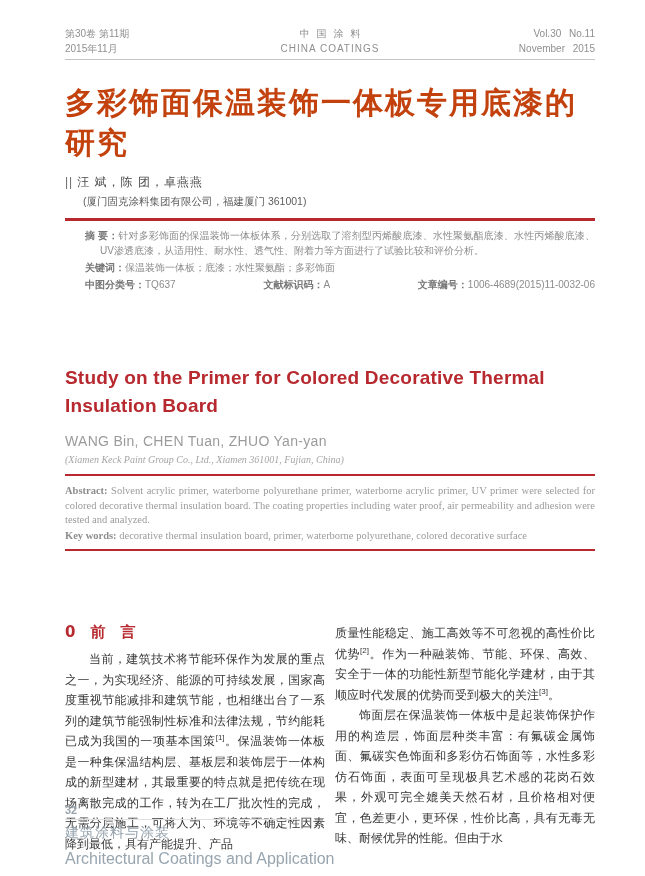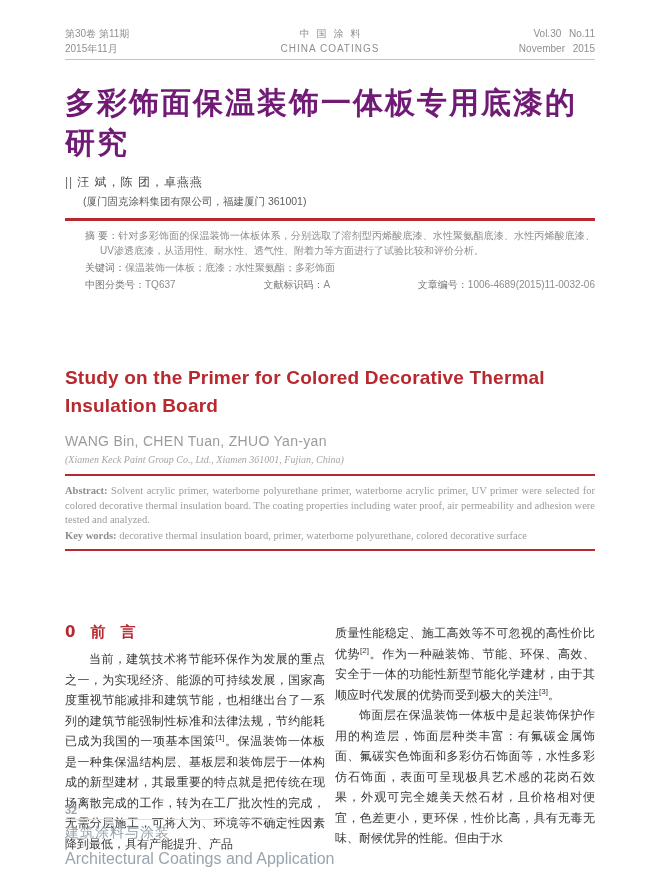--- a/index.html
+++ b/index.html
@@ -20,30 +20,30 @@
   .jh-right{width:150px;text-align:right;}
   .jname-cn{letter-spacing:7px;margin-right:-7px;}
   .jname-en{letter-spacing:1px;}
   .jh-en{word-spacing:5px;}
   .jh-rule{height:1px;background:#c4c4c4;margin-top:3px;}
   .doi{font-family:"Liberation Serif","DejaVu Serif",serif;font-size:9.5px;color:#4a4a4a;
     margin-top:3px;letter-spacing:0.2px;}
   
   .title-cn{
     margin:23px 0 0 0;font-size:30px;line-height:40px;font-weight:bold;
-    color:#701a75;letter-spacing:2px;max-width:530px;
+    color:#c2410c;letter-spacing:2px;max-width:530px;
     font-family:"DejaVu Sans","Liberation Sans",sans-serif;
   }
   .authors-cn{margin-top:11px;font-size:12px;color:#4c4c4c;letter-spacing:1px;}
   .authors-cn .marker{color:#6a6a6a;margin-right:4px;}
   .aff-cn{margin-top:4px;margin-left:18px;font-size:10.5px;color:#5c5c5c;}
   .rule-thick{height:3px;background:#b7292f;margin-top:9px;}
   
   .abs-cn{margin-top:7px;margin-left:20px;color:#8c8c8c;font-size:10px;line-height:15px;}
-  .abs-cn .lbl{color:#767676;font-weight:normal;}
+  .abs-cn .lbl{color:#767676;font-weight:bold;}
   .abs-p{margin:0;padding-left:15px;text-indent:-15px;text-align:justify;}
   .kw-p{margin:2px 0 0 0;}
   .clc-row{display:flex;justify-content:space-between;margin-top:2px;}
   
   .title-en{
     margin:72px 0 0 0;font-size:19px;line-height:28px;font-weight:bold;
     color:#b7292f;max-width:500px;letter-spacing:0.2px;
   }
   .authors-en{margin-top:13px;font-size:14px;color:#9b9b9b;letter-spacing:0.3px;}
   .aff-en{margin-top:5px;font-size:10px;color:#a5a5a5;font-style:italic;

